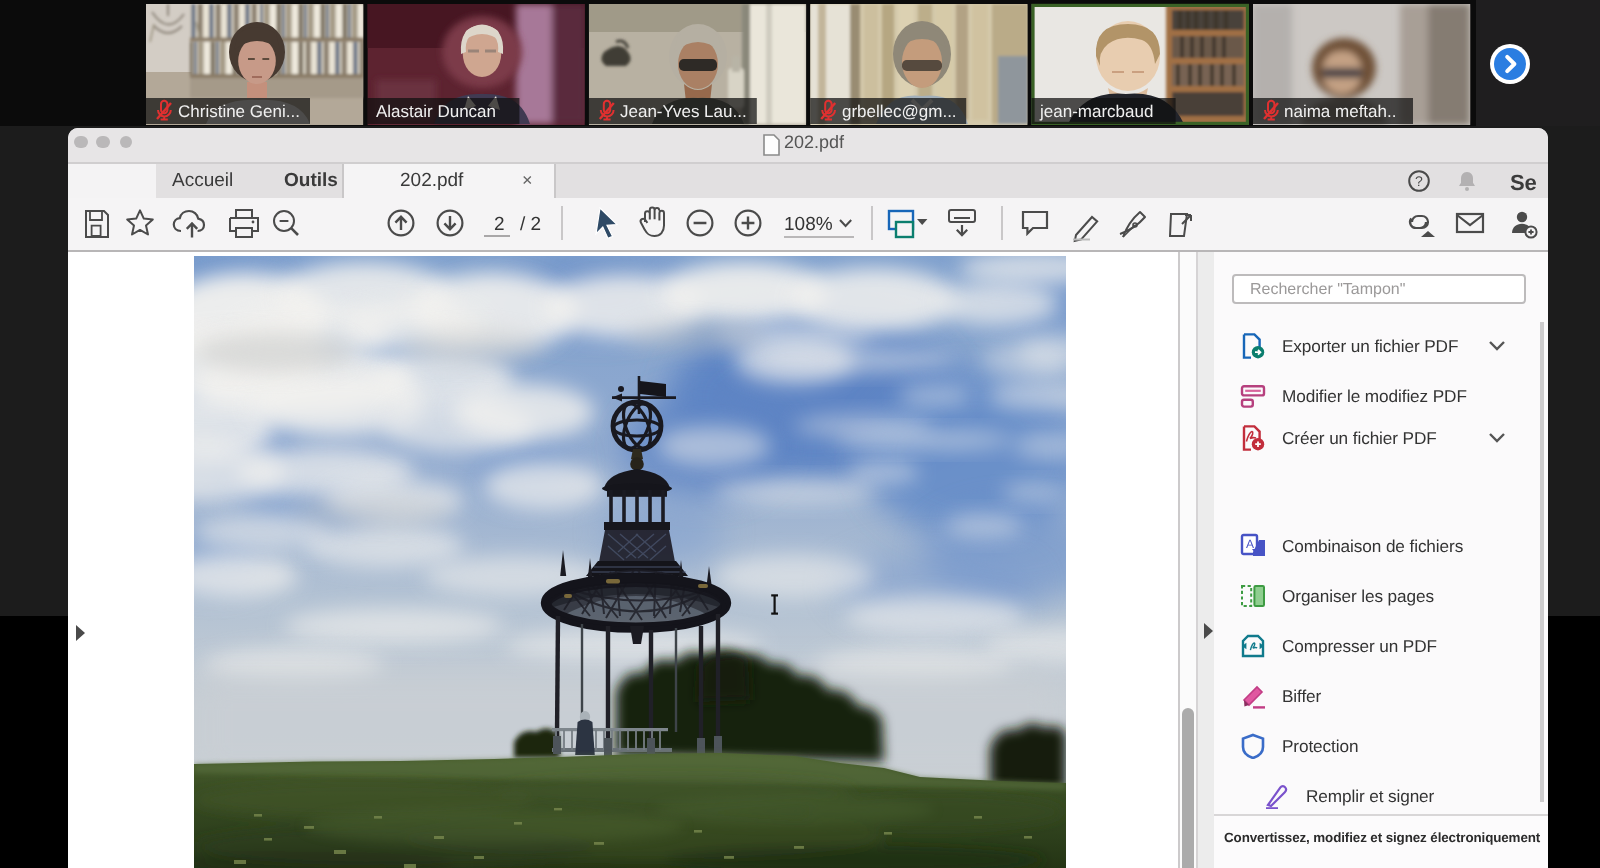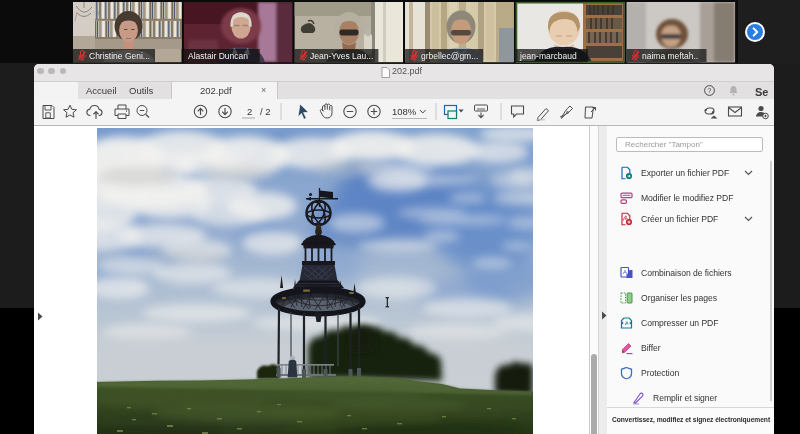--- a/index.html
+++ b/index.html
@@ -261,21 +261,21 @@
       <div class="dot" style="left:3.3px;"></div>
       <div class="dot" style="left:14.4px;"></div>
       <div class="dot" style="left:25.5px;"></div>
       <span style="position:absolute;left:358px;top:2px;font-size:9px;color:#555;">202.pdf</span>
       <svg style="position:absolute;left:347px;top:3px;" width="9" height="11" viewBox="0 0 9 11">
         <path d="M1 .5 h5 l2.5 2.5 v7.5 h-7.5 z" fill="#fdfdfd" stroke="#8a8a8a" stroke-width=".8"></path>
       </svg>
     </div>
     <div id="tabbar">
       <span class="tabtxt" style="left:8px;">Accueil</span>
-      <span class="tabtxt" style="left:51px;">Outils</span>
+      <span class="tabtxt" style="left:64px;font-weight:bold;">Outils</span>
       <div id="activetab">
           <span class="tabtxt" style="left:28px;">202.pdf</span>
         <span style="position:absolute;left:89px;top:3px;font-size:9px;color:#666;">×</span>
         </div>
 
       <svg style="position:absolute;left:626px;top:3px;" width="11" height="11" viewBox="0 0 11 11">
         <circle cx="5.5" cy="5.5" r="4.9" fill="none" stroke="#4a4a4a" stroke-width="1"></circle>
         <text x="5.5" y="8" font-size="7" text-anchor="middle" fill="#4a4a4a" font-family="Liberation Sans">?</text>
       </svg>
       <svg style="position:absolute;left:650px;top:3px;" width="11" height="11" viewBox="0 0 11 11">

